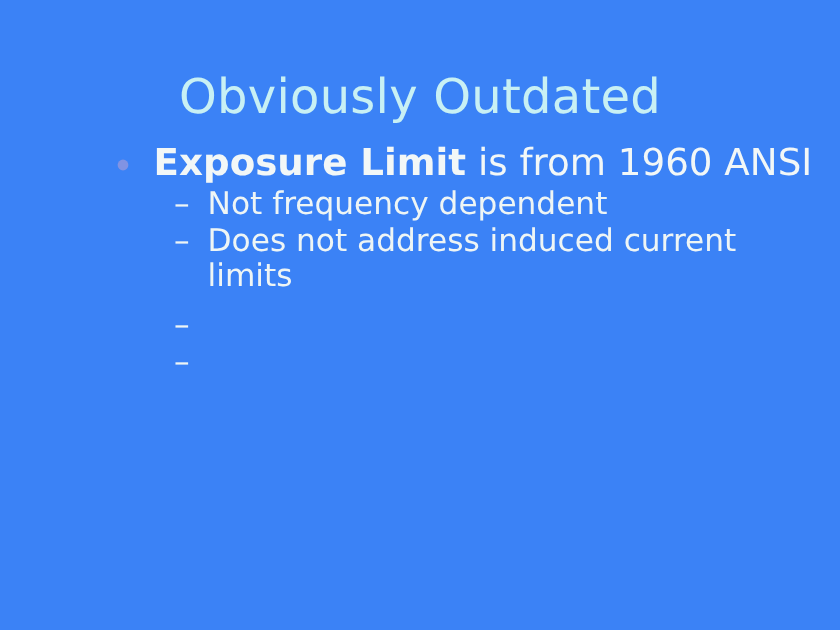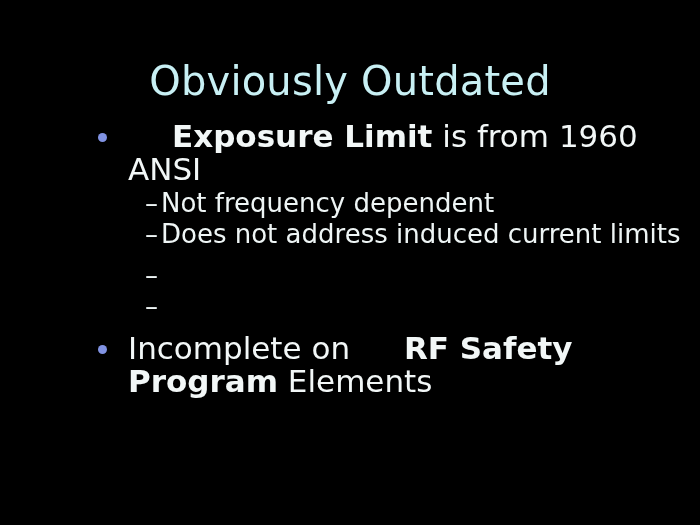--- a/index.html
+++ b/index.html
@@ -9,21 +9,21 @@
   body {
     width: 700px;
     height: 525px;
     overflow: hidden;
     font-family: "DejaVu Sans", sans-serif;
   }
   .slide {
     position: relative;
     width: 700px;
     height: 525px;
-    background: #000000;
+    background: #3b82f6;
     box-sizing: border-box;
     overflow: hidden;
   }
   .slide-title {
     position: absolute;
     top: 58px;
     left: 0;
     width: 700px;
     text-align: center;
     color: #c8f0f4;
@@ -65,21 +65,20 @@
   .l1 .text {
     flex: 1 1 auto;
     color: #f2f7f7;
     font-size: 31px;
     font-weight: 400;
     line-height: 33px;
     padding-top: 0;
   }
   .l1 .text b {
     font-weight: 700;
-    margin-left: 44px;
   }
   
   .l2wrap {
     margin-top: 3px;
     margin-bottom: 3px;
   }
   .l2 {
     position: relative;
     display: flex;
     align-items: flex-start;
@@ -92,20 +91,21 @@
     color: #eef5f5;
     font-size: 26px;
     line-height: 29px;
   }
   .l2 .text {
     flex: 1 1 auto;
     color: #eef5f5;
     font-size: 26px;
     font-weight: 400;
     line-height: 29px;
+    margin-left: 12px;
   }
   .gap-sm { height: 6px; }
   .gap-md { height: 8px; }
 </style>
 </head>
 <body>
 
 <div class="slide">
 
   <div class="slide-title">Obviously Outdated</div>
@@ -137,21 +137,15 @@
       <div class="l2">
         <span class="marker">–</span>
       </div>
       <div class="l2">
         <span class="marker">–</span>
       </div>
     </div>
 
     <div class="gap-md"></div>
 
-    <div class="l1">
-      <span class="marker">
-          <i class="dot"></i>
-        </span>
-      <span class="text"><span>Incomplete on </span><b>RF Safety Program</b><span> Elements</span></span>
-    </div>
 
   </div>
 </div>
 
 </body></html>

